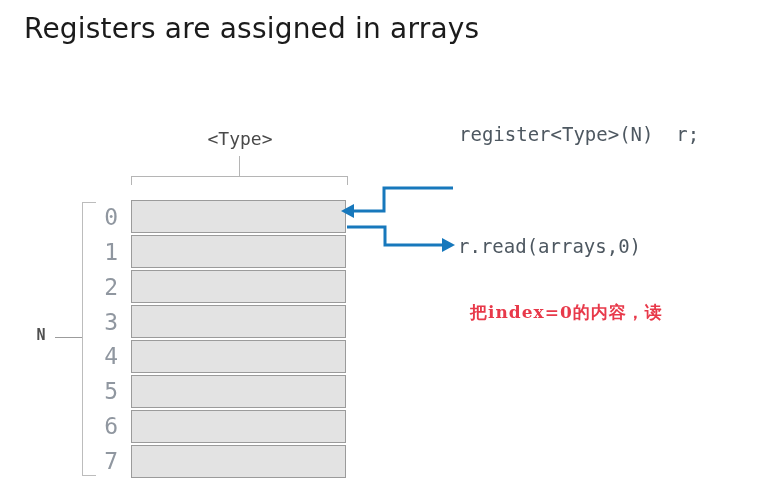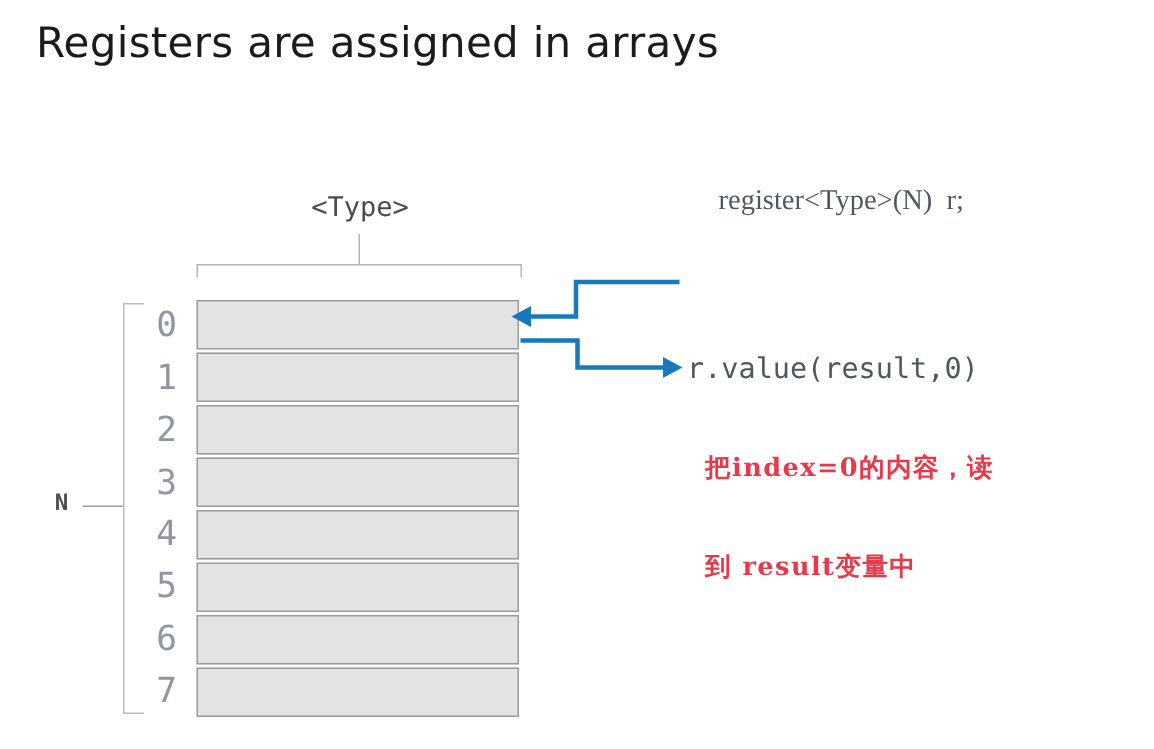--- a/index.html
+++ b/index.html
@@ -24,21 +24,21 @@
   .row-labels{left:82px;top:200px;width:36px;height:278px;display:flex;flex-direction:column;}
   .row-label{flex:1;display:flex;align-items:center;justify-content:flex-end;
              font-family:"DejaVu Sans Mono",monospace;font-size:23px;color:#9097a0;}
 
   .array{left:131px;top:200px;width:215px;height:278px;display:flex;flex-direction:column;gap:2px;}
   .cell{flex:1;background:#e3e3e3;border:1px solid #9b9b9b;}
 
   .arrow-svg{left:0;top:0;width:769px;height:499px;pointer-events:none;}
 
   .code{font-family:"DejaVu Sans Mono",monospace;font-size:19px;color:#4e5861;white-space:pre;}
-  .decl{left:479px;top:123px;font-family:Liberation Serif, serif;}
+  .decl{left:459px;top:123px;}
   .write{left:458px;top:177px;}
   .read{left:458px;top:235px;}
 
   .annotation{left:470px;top:257px;font-family:"DejaVu Serif",serif;font-size:17px;
               color:#e8394a;line-height:22px;letter-spacing:1px;white-space:pre;font-weight:bold;}
 </style>
 </head>
 <body>
 
 <div class="canvas">
@@ -76,20 +76,19 @@
   </div>
 
   <svg class="abs arrow-svg" viewBox="0 0 769 499" xmlns="http://www.w3.org/2000/svg">
     <polyline points="453,188 384,188 384,211 352,211" fill="none" stroke-width="3" stroke="#1778bc"></polyline>
     <polygon points="341,211 354,204 354,218" fill="#1778bc"></polygon>
     <polyline points="347,227 385,227 385,245 444,245" fill="none" stroke-width="3" stroke="#1778bc"></polyline>
     <polygon points="455,245 442,238 442,252" fill="#1778bc"></polygon>
   </svg>
 
   <div class="abs code decl">register&lt;Type&gt;(N)  r;</div>
-  <div class="abs code read">r.value(result,0)</div>
+  <div class="abs code read">r.read(arrays,0)</div>
 
   <div class="abs annotation">
     <div>把index=0的内容，读</div>
-    <div>到 result变量中</div>
   </div>
 
 </div>
 
 </body></html>

